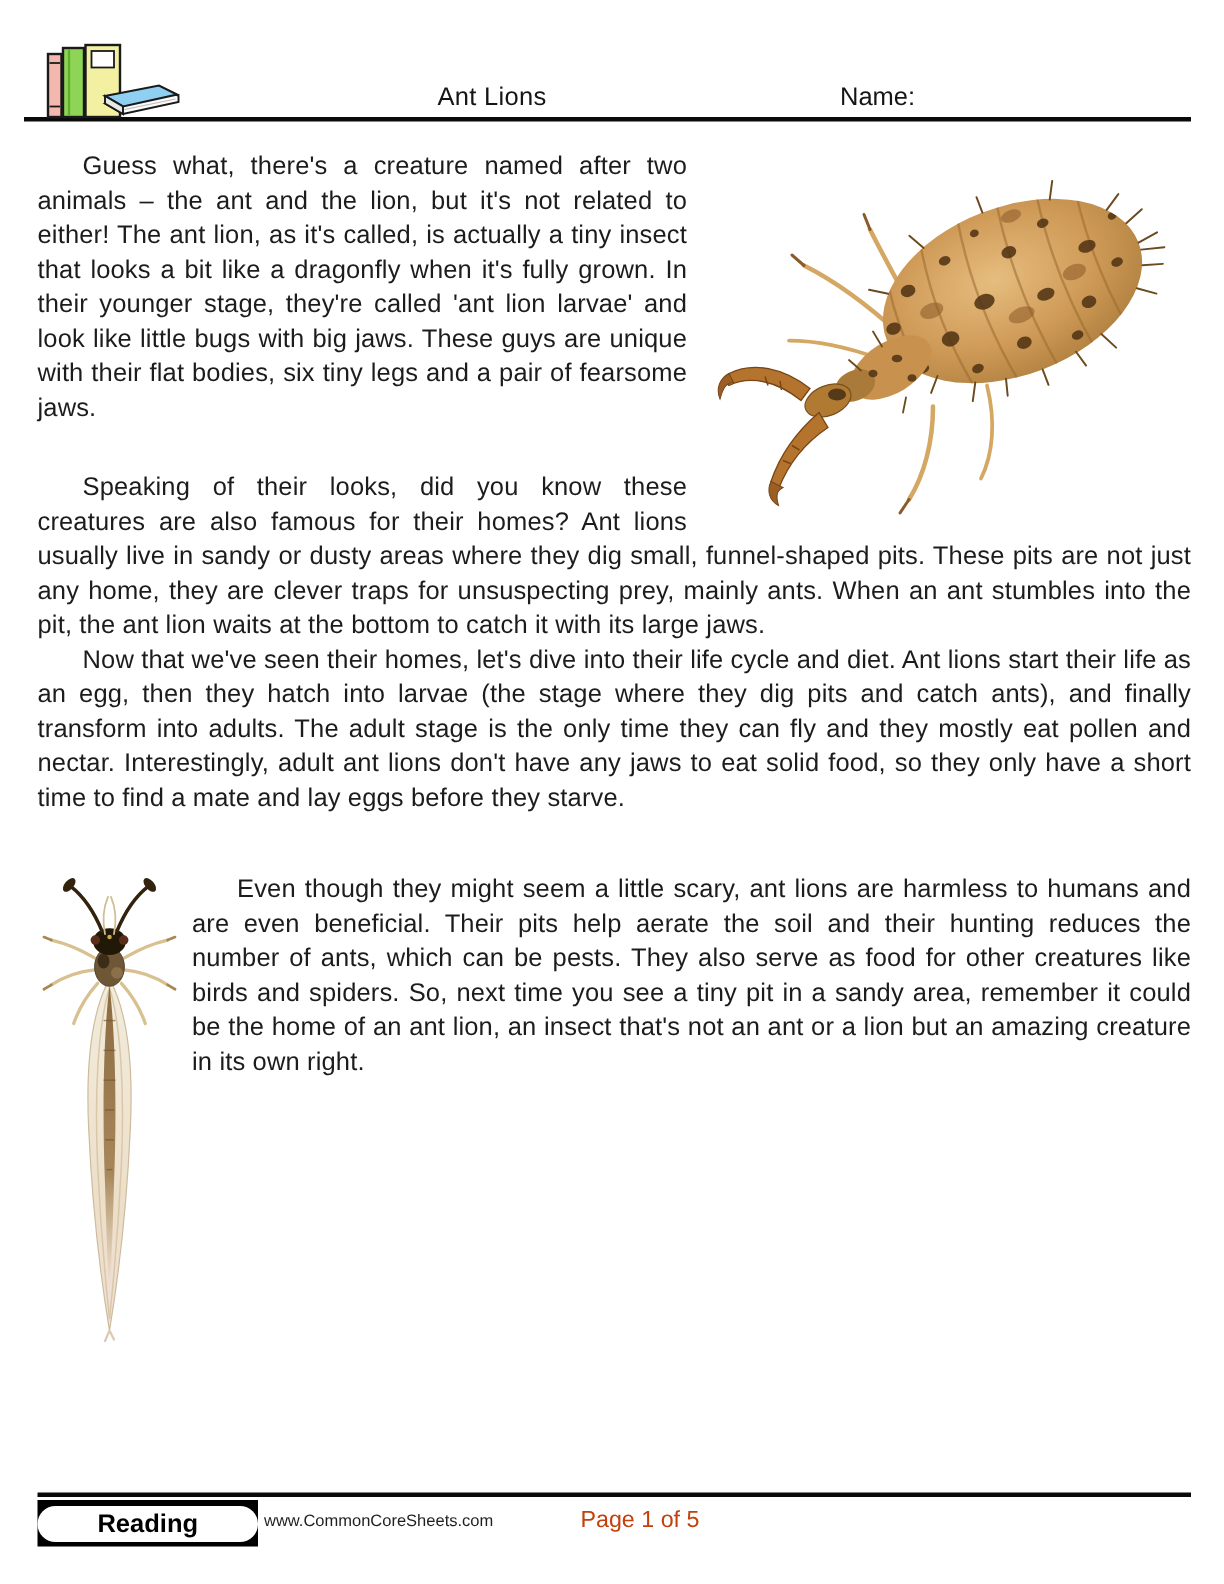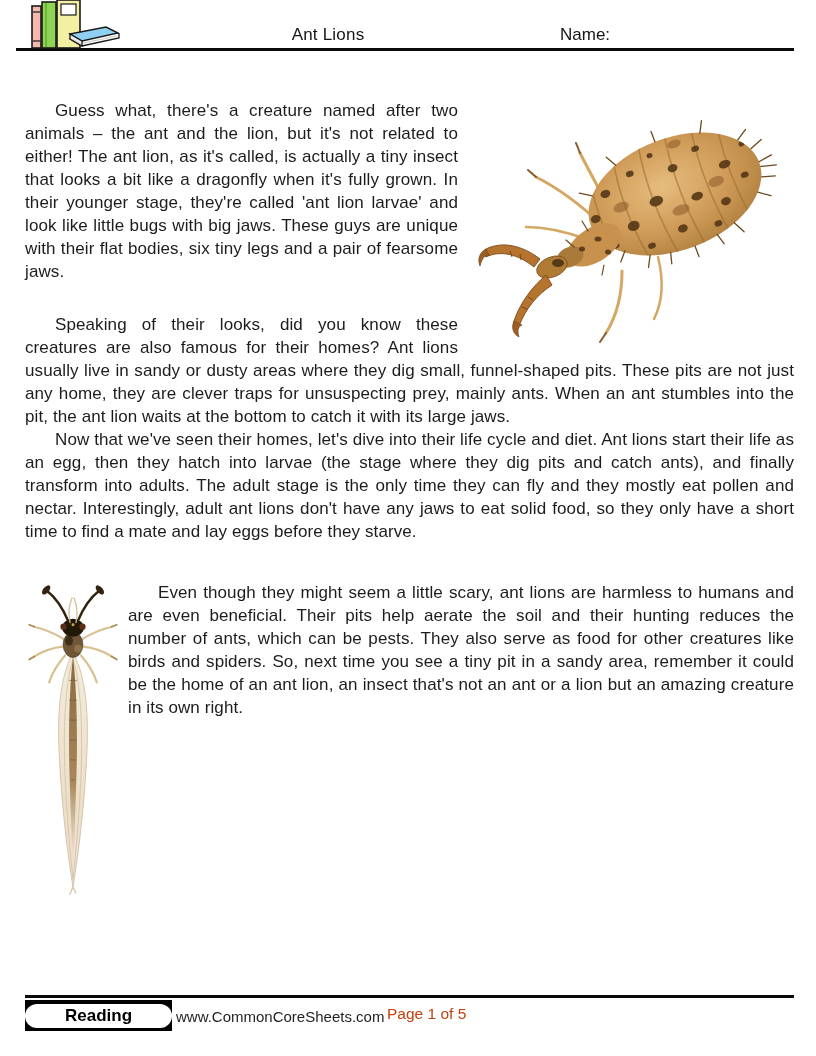--- a/index.html
+++ b/index.html
@@ -6,21 +6,21 @@
   * { box-sizing: border-box; }
   html,body { margin:0; padding:0; }
   body {
     width:816px; height:1056px; position:relative; background:#ffffff;
     font-family:"Liberation Sans","DejaVu Sans",sans-serif; color:#1b1b1b;
     overflow:hidden;
   }
 
   
   .header {
-    position:absolute; left:16px; top:0; width:778px; height:51px;
+    position:absolute; left:16px; top:0; width:778px; height:81px;
     border-bottom:3px solid #0a0a0a;
   }
   .logo { position:absolute; left:4px; bottom:-2px; width:100px; height:56px; }
   .title {
     position:absolute; left:312px; bottom:3px; transform:translateX(-50%);
     font-size:17px; letter-spacing:.2px; color:#151515; white-space:nowrap;
   }
   .name-label {
     position:absolute; left:544px; bottom:3px; font-size:17px; color:#151515;text-align:center;
   }
@@ -52,21 +52,21 @@
   }
   .badge {
     position:absolute; left:25px; top:5px; width:147px; height:31px;
     background:#000000; display:flex; align-items:center; justify-content:center;
   }
   .badge-pill {
     width:155px; height:24px; background:#ffffff; border-radius:13px;
     display:flex; align-items:center; justify-content:center;
     font-weight:bold; font-size:17px; color:#000000;
   }
-  .website { position:absolute; left:176px; top:13px; font-size:15px; color:#1f1f1f; }
+  .website { position:absolute; left:176px; top:13px; font-size:11px; color:#1f1f1f; }
   .pageinfo { position:absolute; left:387px; top:10px; font-size:15.5px; color:#c2410c; }
 </style>
 </head>
 <body>
 
 <div class="header">
   <svg class="logo" viewBox="0 0 100 56">
 
     <rect x="12" y="12" width="9" height="42" fill="#f5b8ae" stroke="#1a1a1a" stroke-width="1.6"></rect>
     <line x1="13" y1="18" x2="20" y2="18" stroke="#1a1a1a" stroke-width="1.2"></line>

